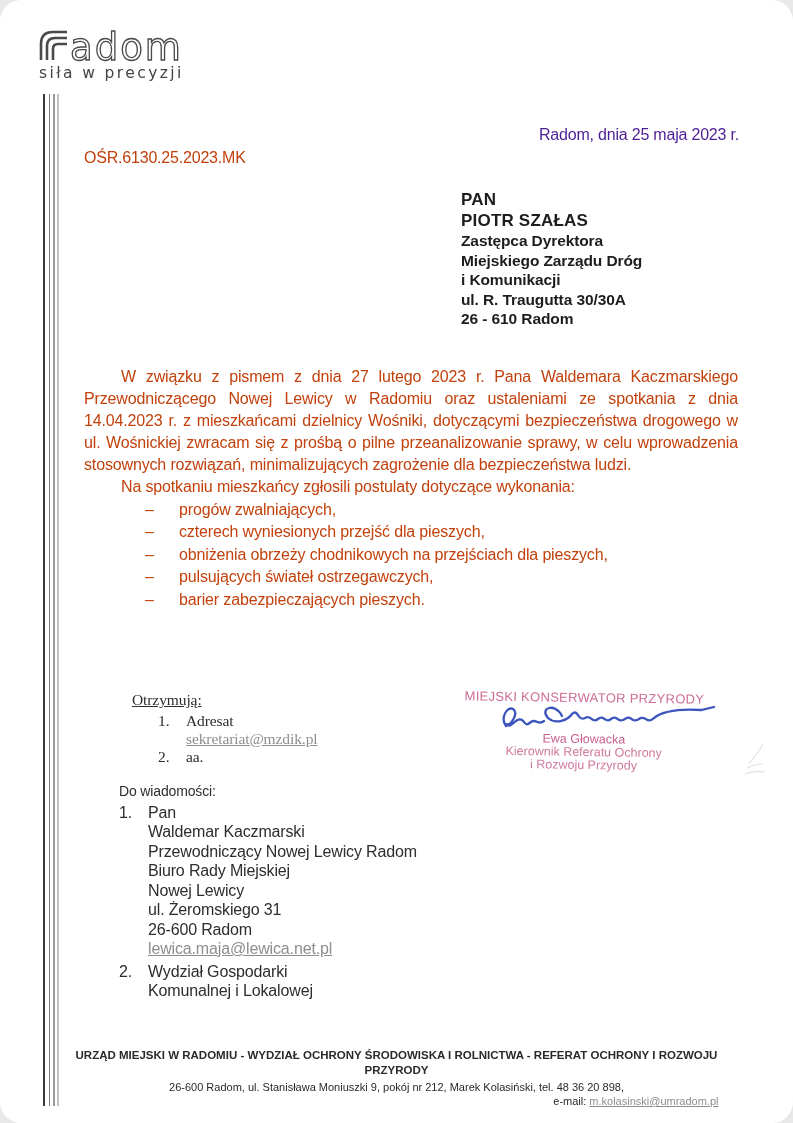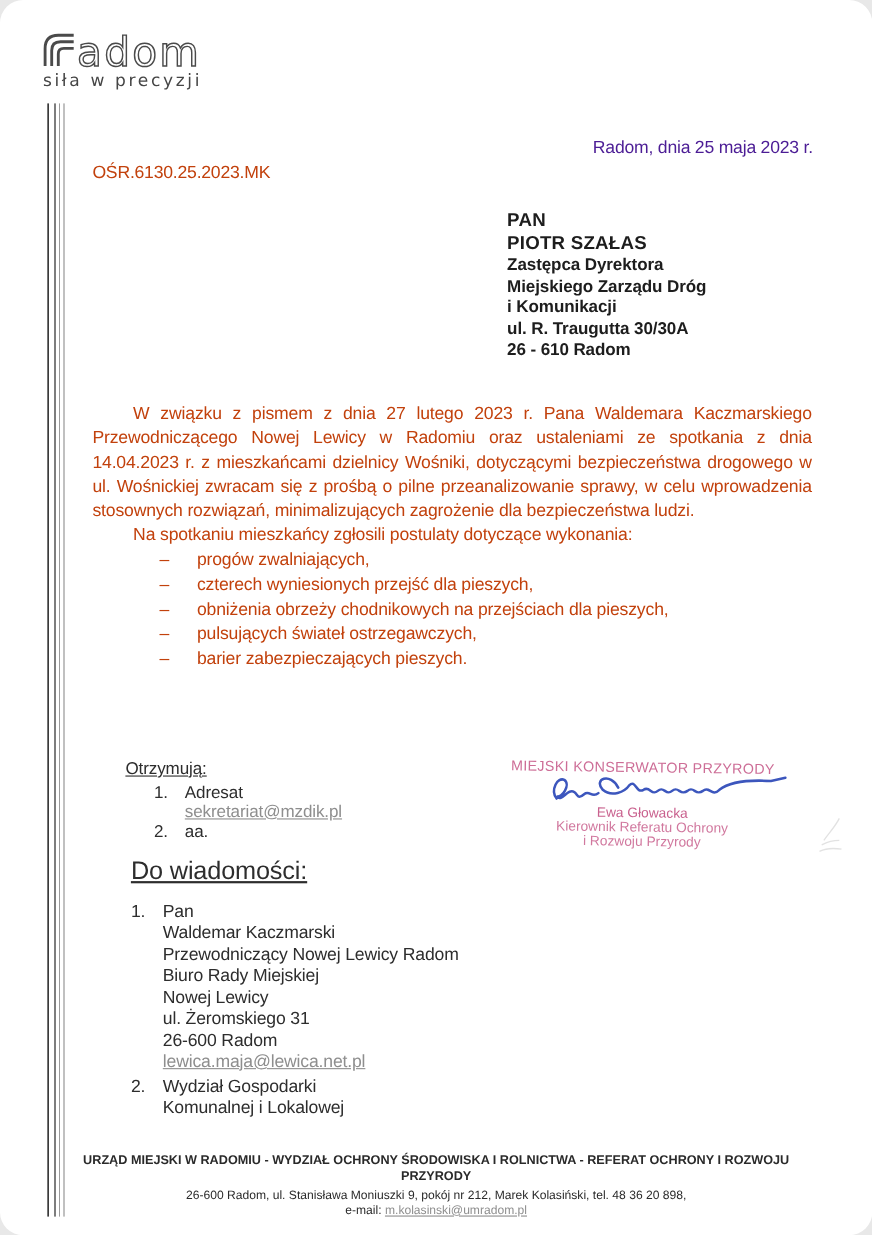--- a/index.html
+++ b/index.html
@@ -29,47 +29,47 @@
   .addressee .big { font-size:17px; letter-spacing:0.2px; line-height:21px; }
 
   .bodyblock { left:84px; top:366px; width:654px; font-size:16px; line-height:22px; letter-spacing:-0.15px; color:#c2410c; }
   .bodyblock p { margin:0; }
   .p-just { text-align:justify; text-indent:37px; }
   .p-ind  { text-indent:37px; }
   .reqlist { margin:1px 0 0 0; padding:0; list-style:none; }
   .reqlist li { display:flex; padding-left:61px; line-height:22.4px; }
   .reqlist .dash { width:34px; flex:none; }
 
-  .otrz { left:114px; top:691px; font-size:15.5px; line-height:18px; letter-spacing:-0.1px; }
+  .otrz { left:132px; top:691px; font-size:15.5px; line-height:18px; letter-spacing:-0.1px;font-family:Liberation Serif, serif; }
   .otrz .hd { text-decoration:underline; margin-bottom:3px; }
   .otrz .row { display:flex; padding-left:26px; }
   .otrz .num { width:28px; flex:none; }
   .otrz .lnk-line { padding-left:54px; }
 
   a.glink { color:#8e8e8e; text-decoration:underline; }
 
   .dw { left:119px; top:782px; font-size:16px; line-height:19.5px; letter-spacing:-0.15px; }
-  .dw .hd { font-size:23px; text-decoration:underline; margin-bottom:18px; }
+  .dw .hd { font-size:14px; margin-bottom:1px; }
   .dw .row { display:flex; }
   .dw .num { width:29px; flex:none; }
   .dw .item2 { margin-top:3px; }
 
   .stamp { left:458px; top:690px; width:252px; text-align:center; color:#c9618e; transform:rotate(0.8deg); }
   .stamp .t { font-size:13px; letter-spacing:0.3px; opacity:0.92; white-space:nowrap; }
   .stamp .sp { height:28px; }
   .stamp .n { font-size:12.5px; line-height:13px; }
   .stamp .r { font-size:12.5px; line-height:12.5px; opacity:0.85; }
   .sig { left:498px; top:700px; }
 
   .smudge { left:735px; top:738px; opacity:0.45; }
 
   .footer { left:50%; transform:translateX(-50%); top:1048px; width:644px; text-align:center; color:#2a2a2a; }
   .footer .f1 { font-weight:bold; font-size:11.5px; line-height:14.5px; letter-spacing:0; }
   .footer .f2 { font-size:11px; margin-top:3px; line-height:14px; }
-  .footer .f3 { font-size:11px; line-height:14px; }
+  .footer .f3 { font-size:11px; line-height:14px;text-align:right; }
 </style>
 </head>
 <body>
 
 <div class="page">
 
   <div class="abs stripes"></div>
 
   <div class="abs logo">
     <svg width="170" height="64" viewBox="0 0 170 64">

